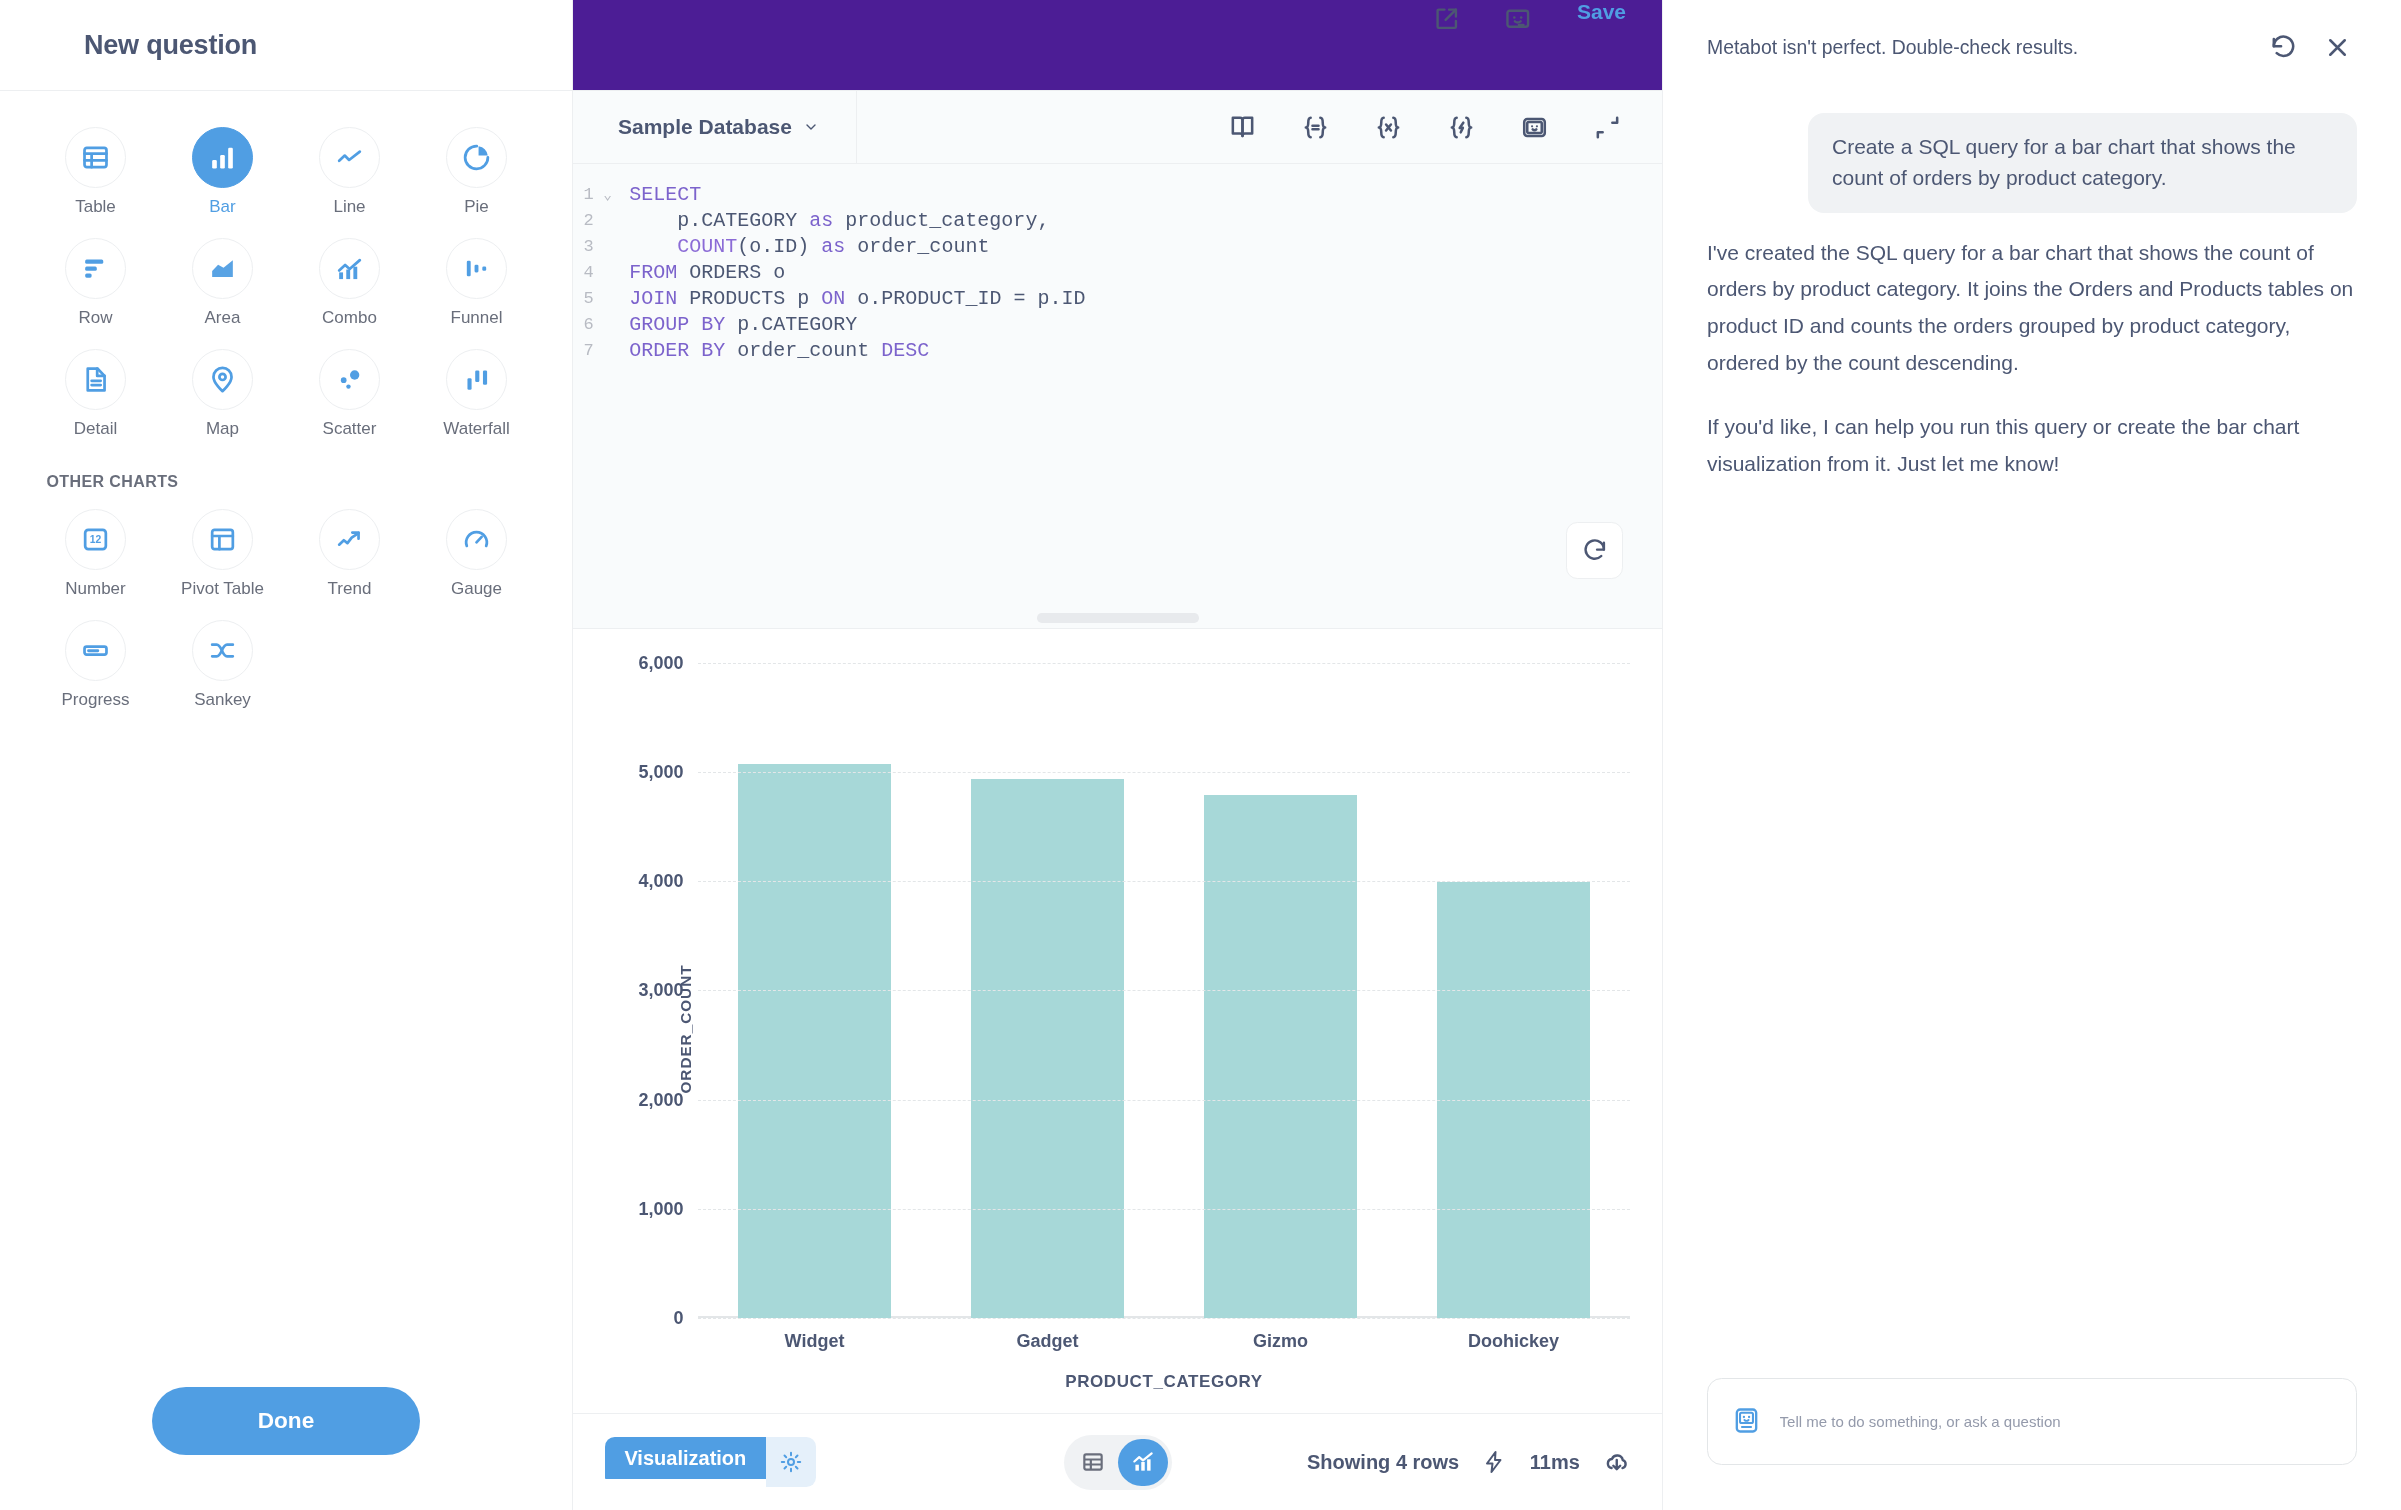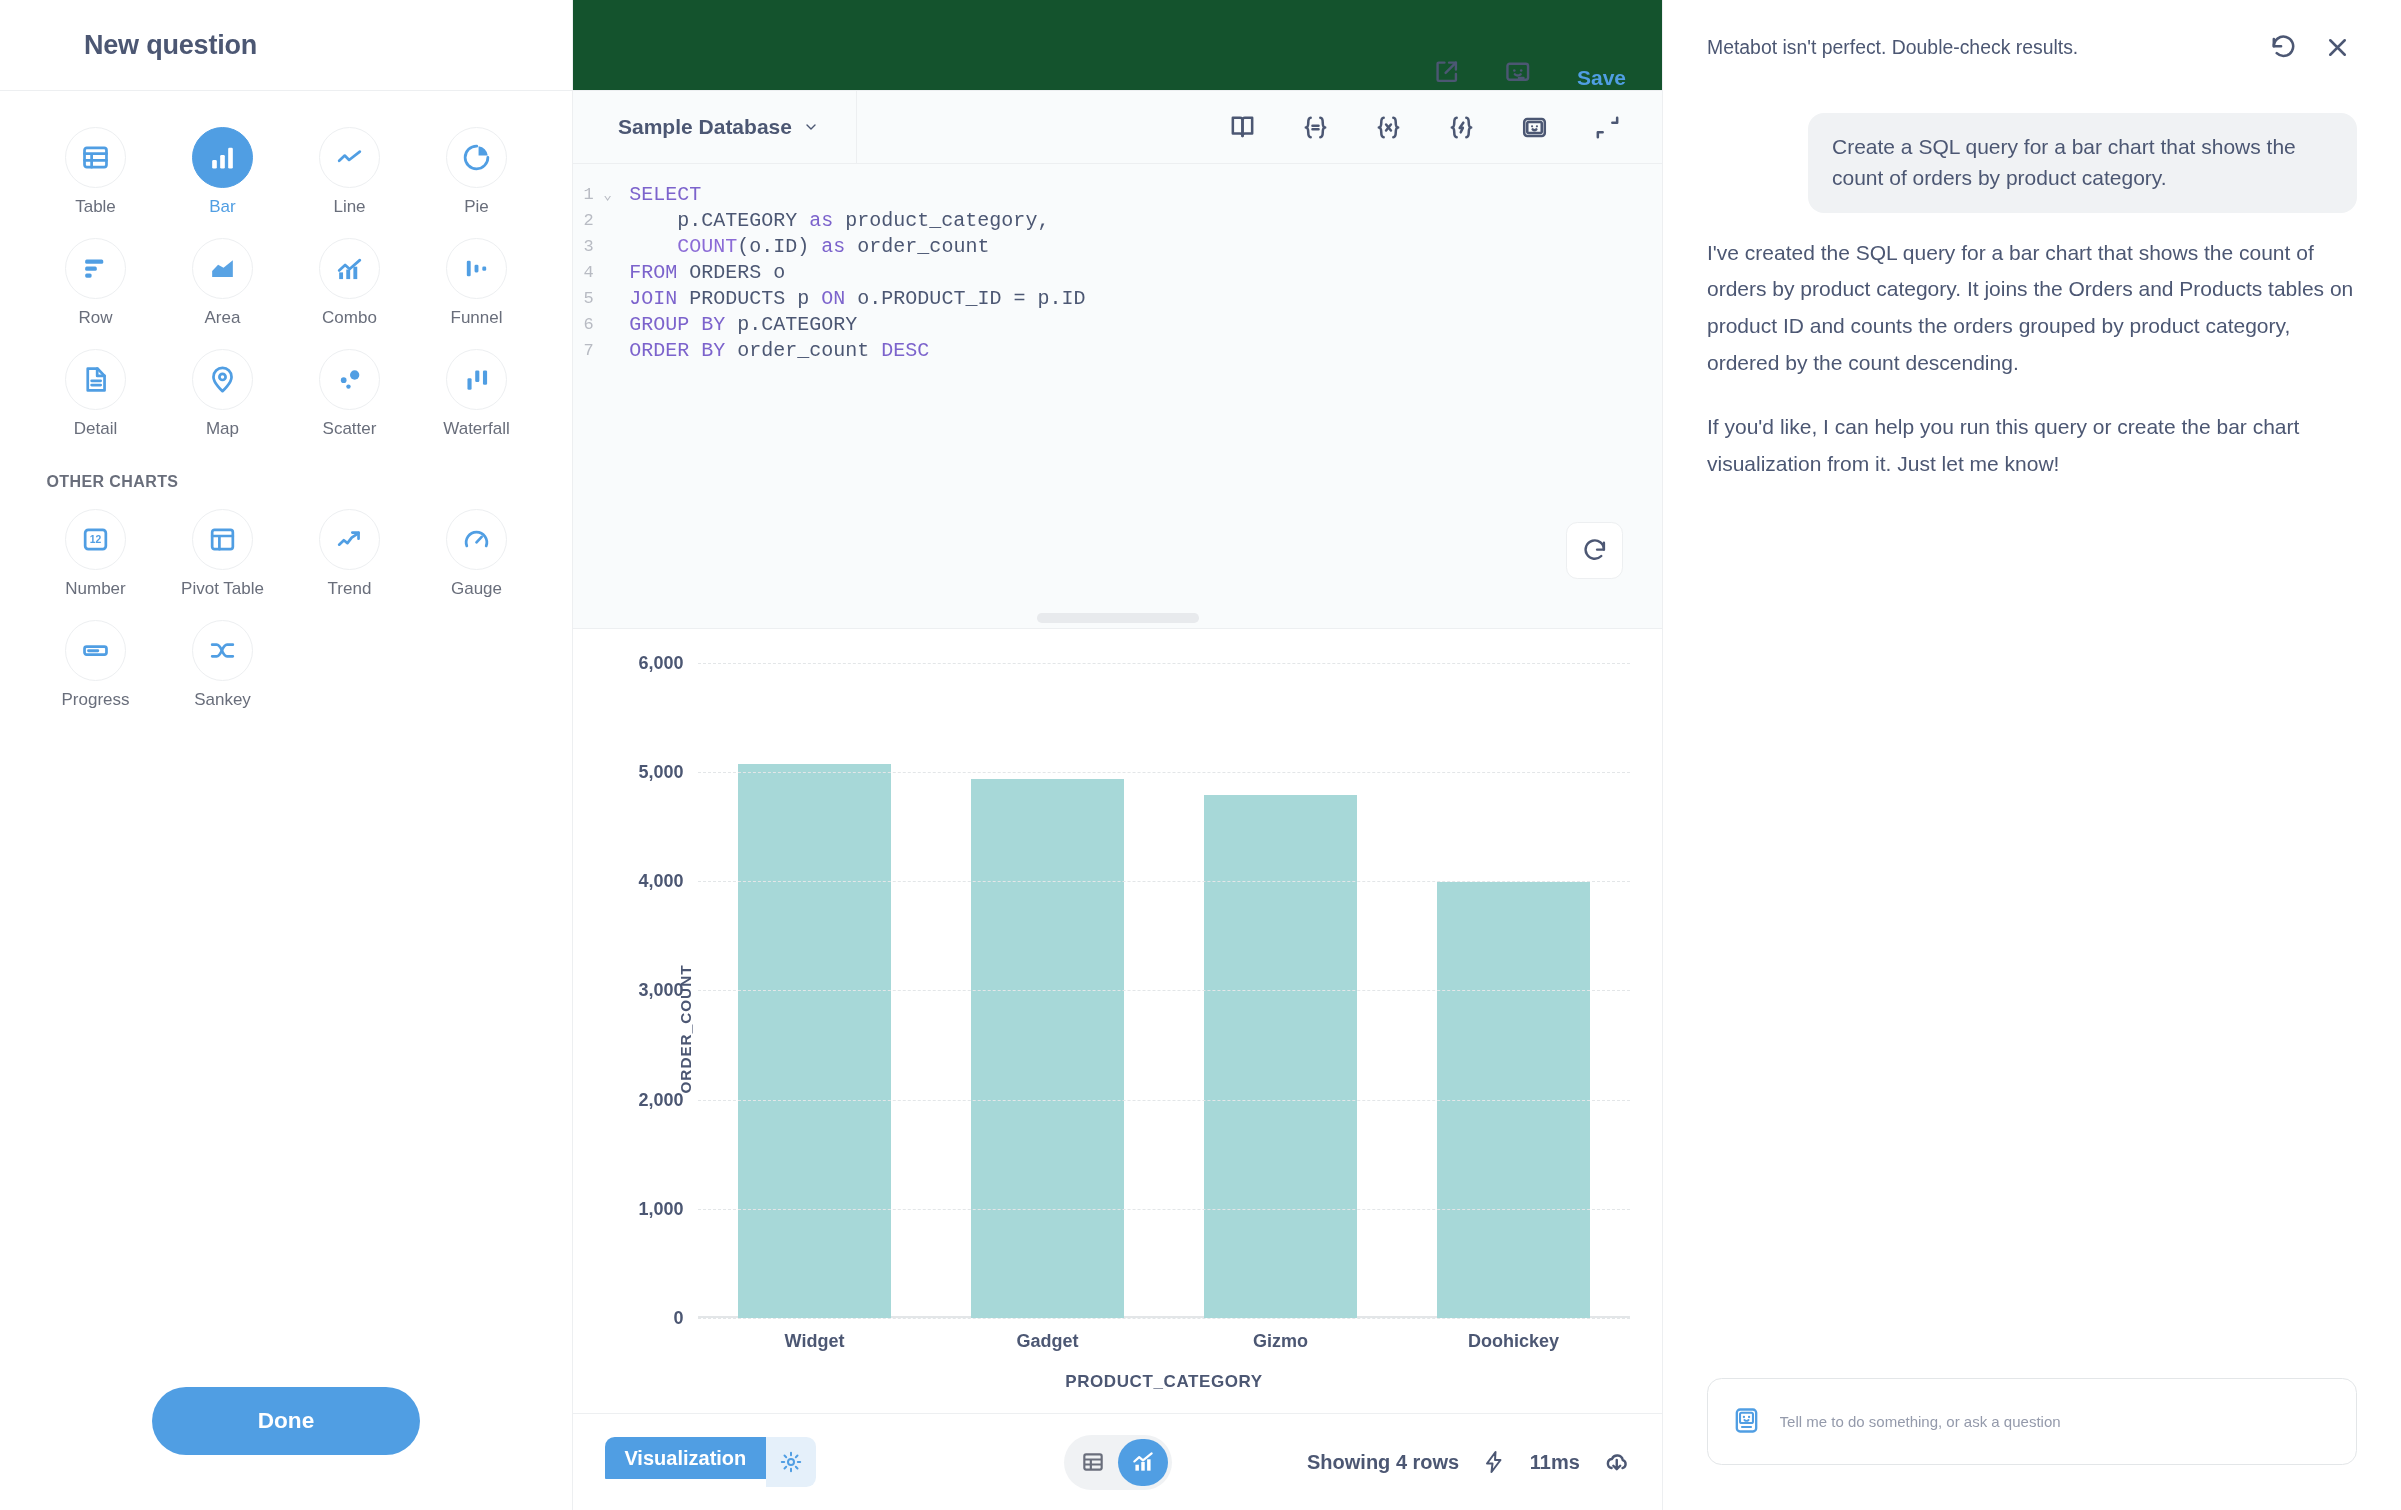--- a/index.html
+++ b/index.html
@@ -76,24 +76,24 @@
 
   
   .center-col {
     width: 1090px; flex: 0 0 1090px; height: 1510px;
     display: flex; flex-direction: column;
     border-right: 0.8px solid #EDEFF1;
     background: #ffffff;
   }
   .center-top-bar {
     height: 91px; flex: 0 0 91px;
-    display: flex; align-items: flex-end; justify-content: flex-end;
+    display: flex; align-items: flex-start; justify-content: flex-end;
     padding-right: 36px; gap: 34px;
     border-bottom: 0.8px solid #EDEFF1;
-    background: #14532d;
+    background: #4c1d95;
   }
   .hdr-icon-btn {
     width: 37px; height: 37px; display: flex; align-items: center;
     justify-content: center; cursor: pointer; background: none; border: none;
   }
   .hdr-icon-btn svg { width: 27.5px; height: 27.5px; }
   .ico-dark { stroke: #4C5773; fill: none; stroke-width: 2.1; stroke-linecap: round; stroke-linejoin: round; }
   .save-link {
     color: #509EE3; font-size: 21px; font-weight: 700; cursor: pointer;
     margin-left: 6.5px;

